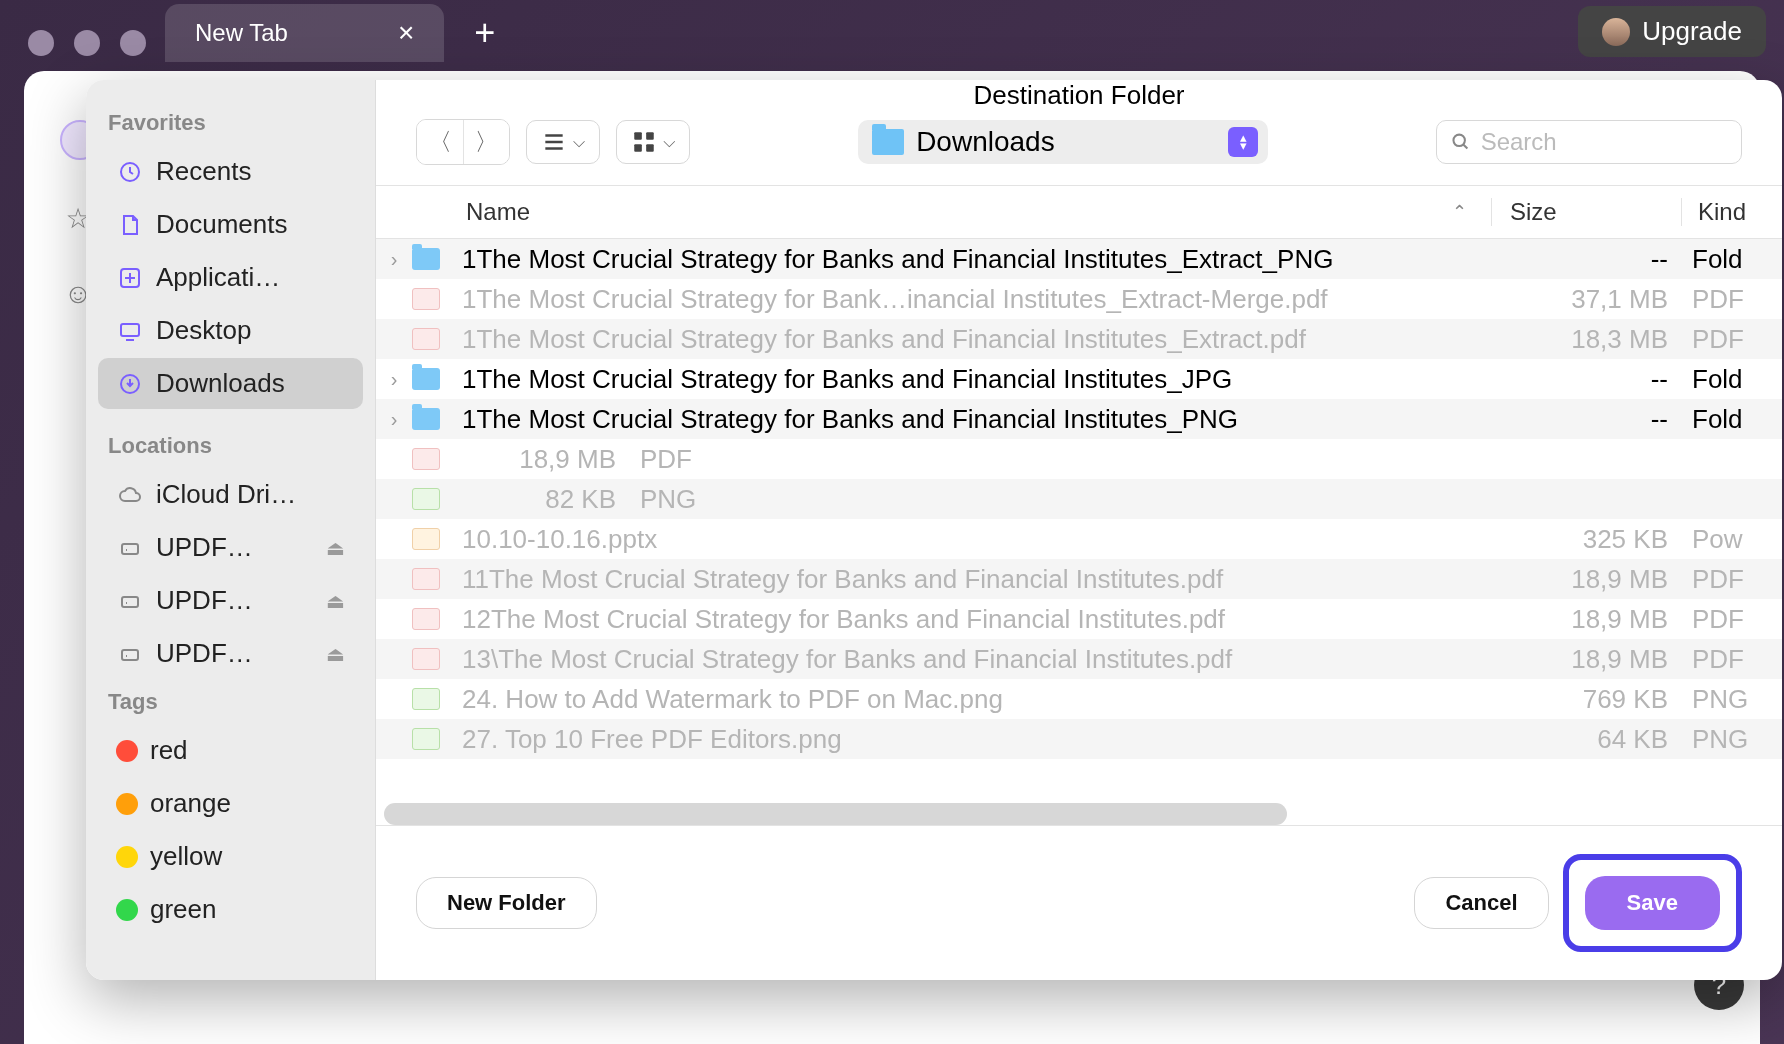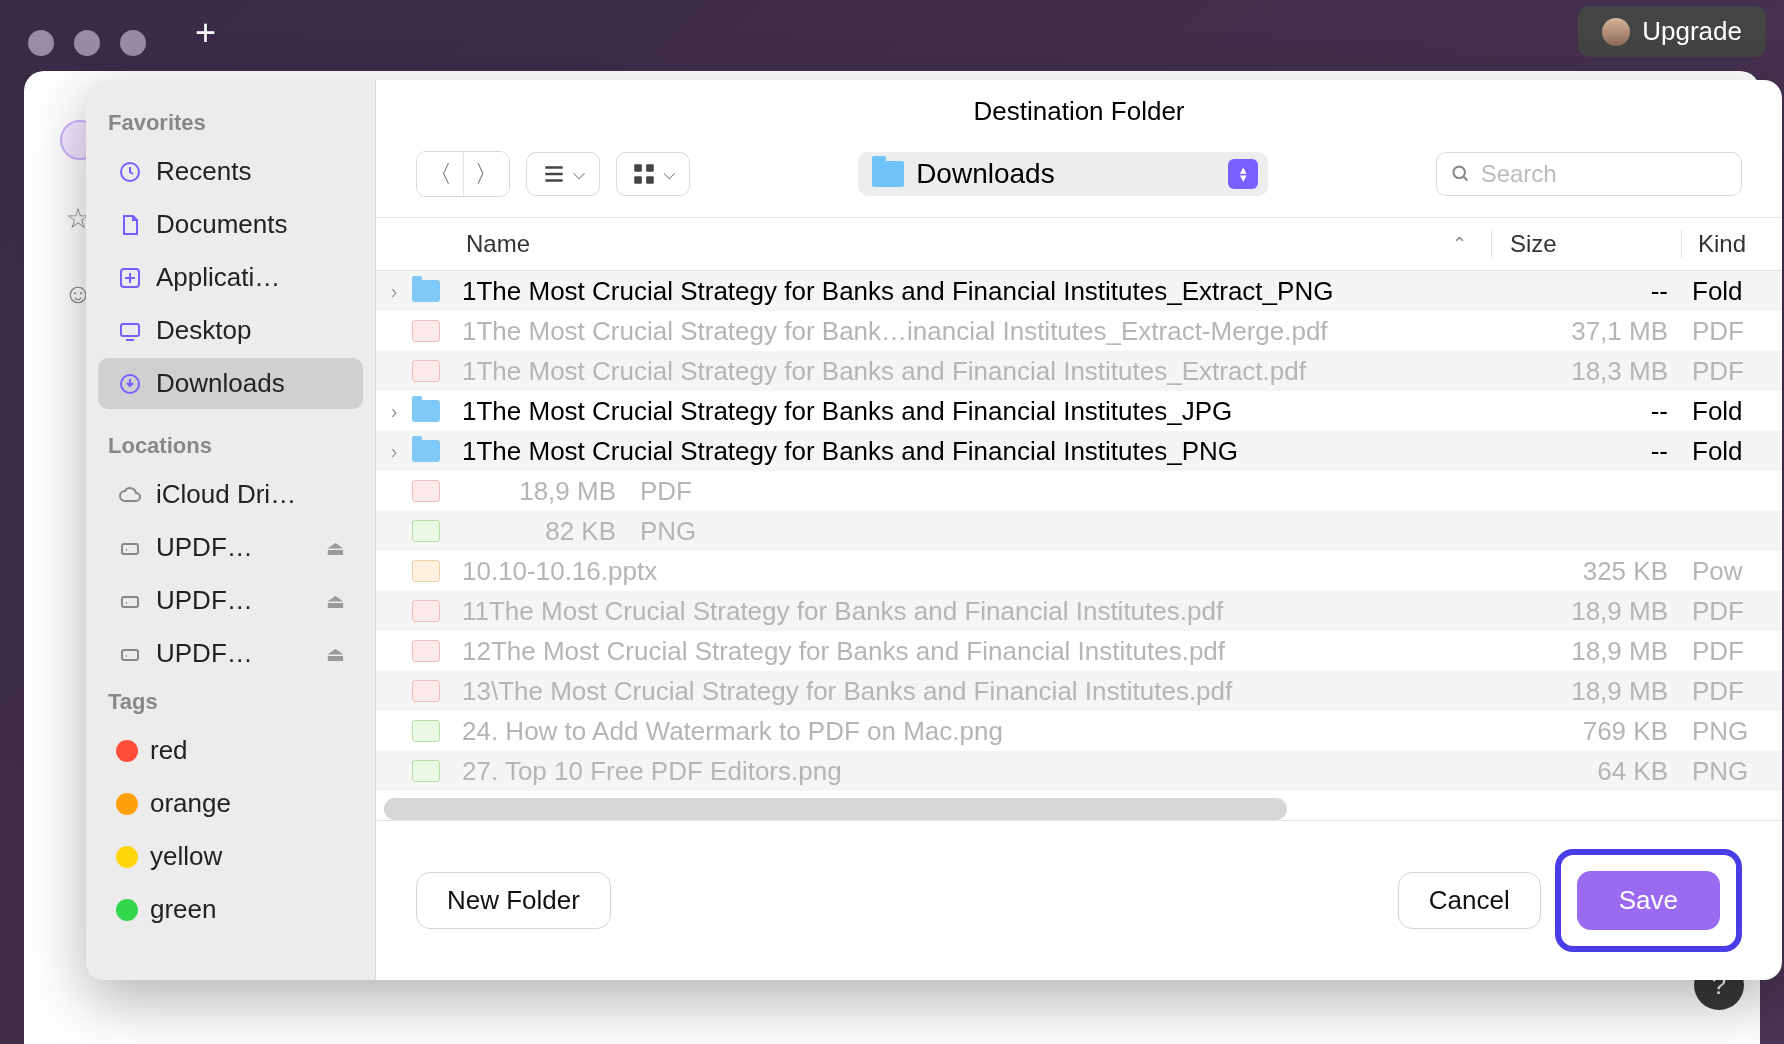--- a/index.html
+++ b/index.html
@@ -105,21 +105,21 @@
     flex: 1;
     display: flex;
     flex-direction: column;
     border-radius: 0 18px 18px 0;
     overflow: hidden;
     position: relative;
   }
   .dialog-title {
     text-align: center;
     font-size: 26px;
-    padding: 16px 0;
+    padding: 0 0;
     font-weight: 500;
   }
   .toolbar {
     display: flex;
     align-items: center;
     gap: 16px;
     padding: 8px 40px 20px 40px;
     border-bottom: 1px solid #e3e3e3;
   }
   .nav-group {
@@ -217,25 +217,26 @@
   .dialog-footer {
     display: flex;
     align-items: center;
     padding: 28px 40px;
     border-top: 1px solid #e3e3e3;
     gap: 14px;
   }
   .btn {
     border: 1px solid #d5d5d5;
     background: #fff;
-    border-radius: 14px;
+    border-radius: 20px;
     padding: 12px 30px;
-    font-size: 26px;
+    font-size: 22px;
     cursor: pointer;
     color: #111;
+    font-weight: bold;
   }
   .btn-primary {
     background: #9a6bf0;
     color: #fff;
     border: none;
     padding: 14px 42px;
   }
   .save-highlight {
     border: 6px solid #4a3de8;
     border-radius: 18px;
@@ -249,20 +250,24 @@
 </head>
 <body>
 
 <div class="traffic-lights">
   <div class="traffic-light"></div>
   <div class="traffic-light"></div>
   <div class="traffic-light"></div>
 </div>
 
 <div class="tab-bar">
+  <div class="tab">
+    <span>New Tab</span>
+    <span class="tab-close">×</span>
+  </div>
   <span class="tab-plus">+</span>
 </div>
 
 <div class="upgrade-btn">
   <div class="upgrade-avatar"></div>
   <span>Upgrade</span>
 </div>
 
 <div class="app-window"></div>
 

